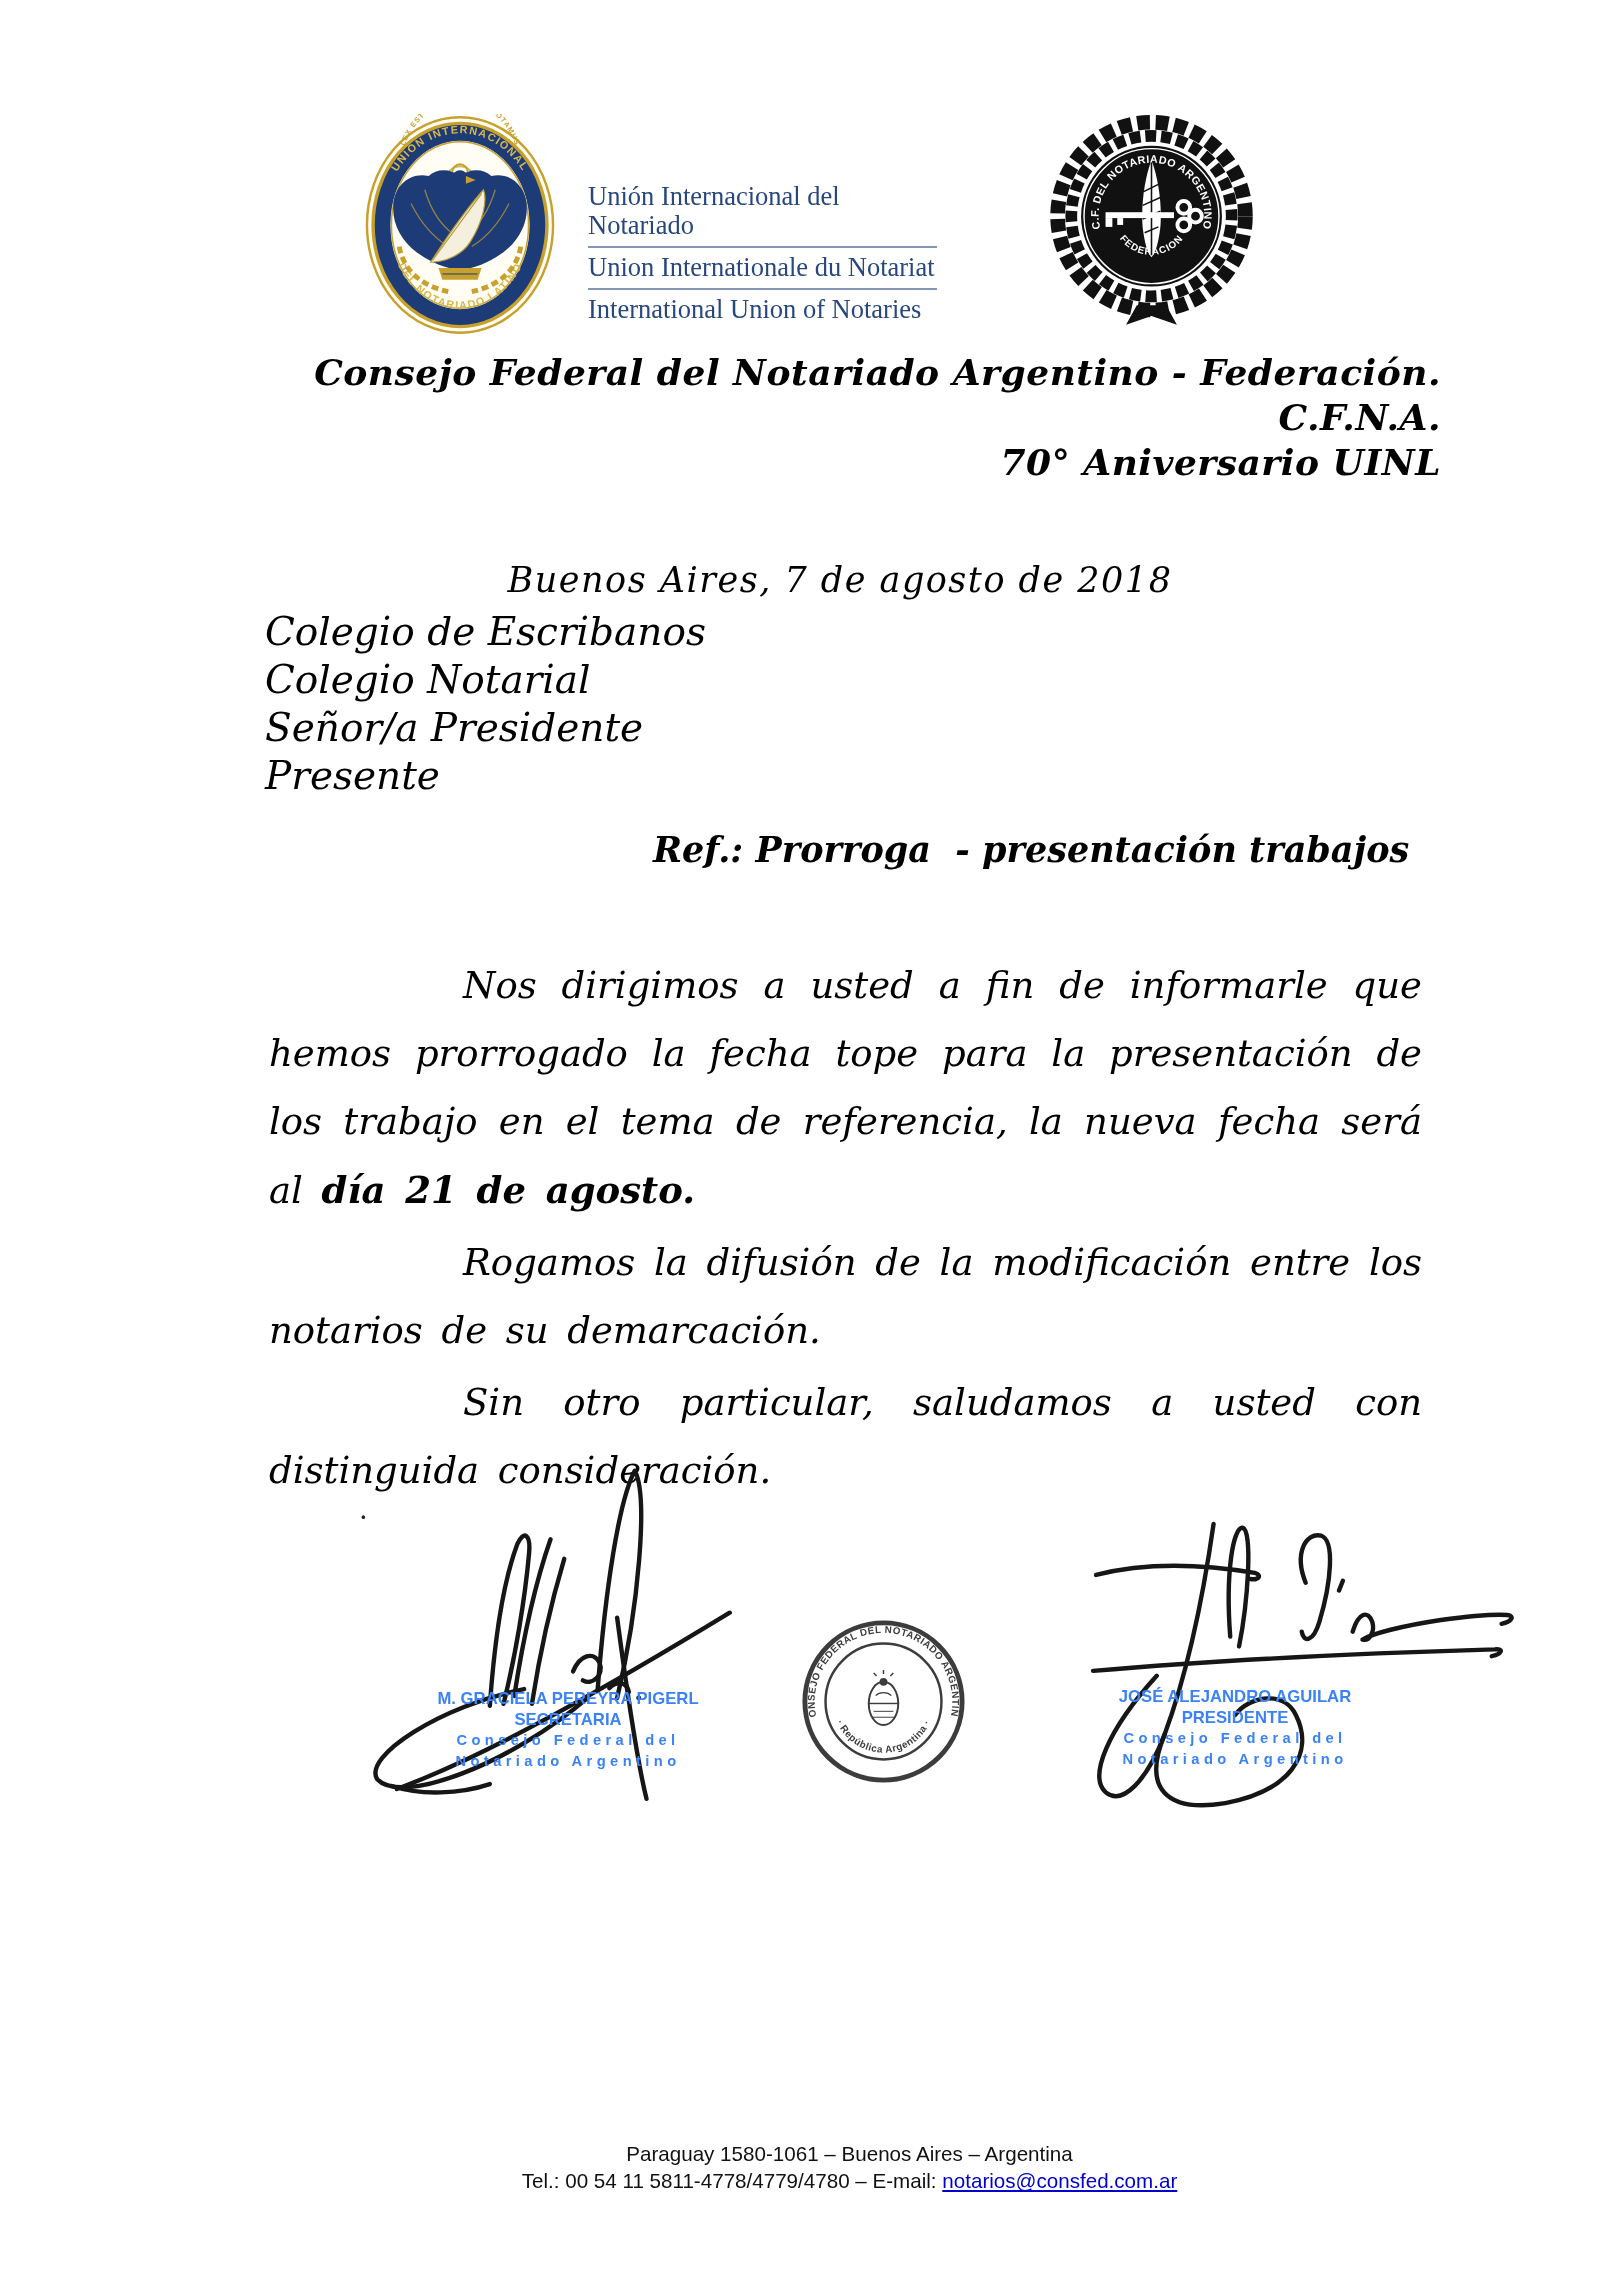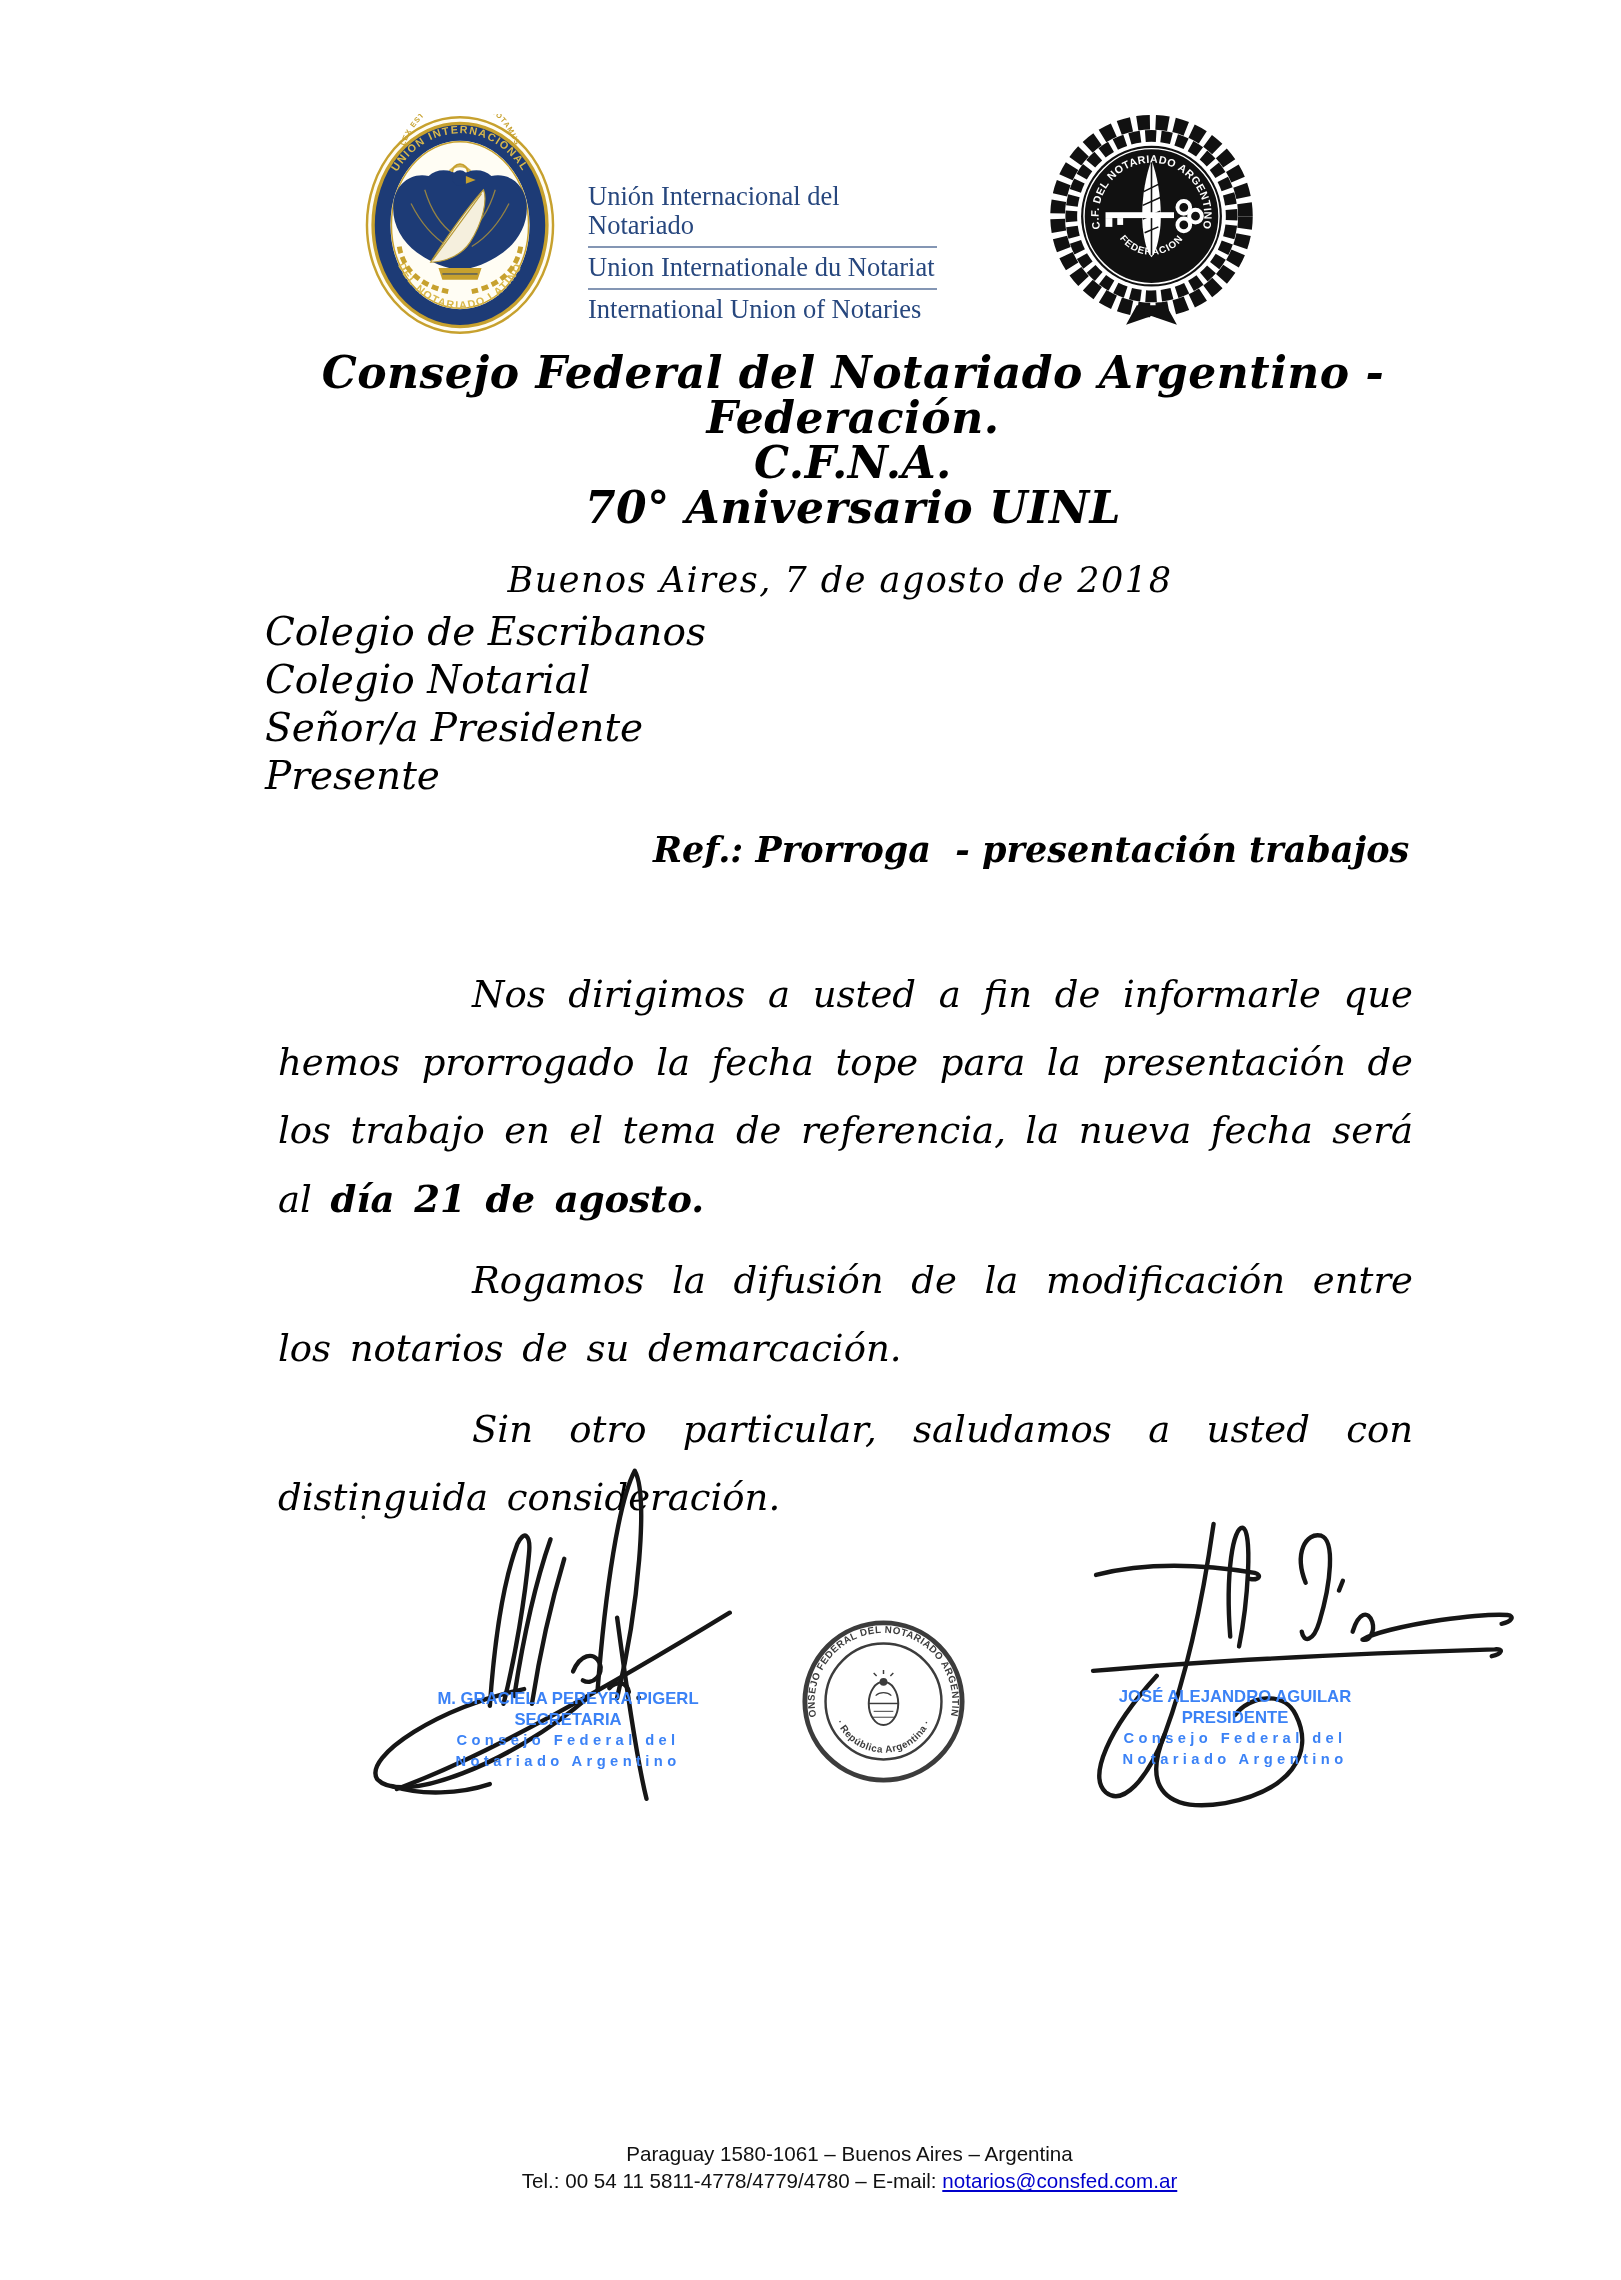--- a/index.html
+++ b/index.html
@@ -13,22 +13,22 @@
   
   .uinl-lines{left:588px; top:182px; width:349px;}
   .uinl-line{
     font-family:"Liberation Serif", serif; font-size:26.5px; line-height:29px;
     color:#27477e; padding-bottom:5.9px;
   }
   .uinl-line.ruled{border-bottom:2px solid #8496b4; margin-bottom:4.9px;}
 
   
   .org-title{
-    left:265px; top:350px; width:1176px; text-align:center;
-    font-size:44px; line-height:45px; font-weight:bold; font-style:italic;
+    left:265px; top:350px; width:1176px; text-align:right;
+    font-size:36px; line-height:45px; font-weight:bold; font-style:italic;
     letter-spacing:0.5px;
   }
 
   
   .date-line{
     left:265px; top:560px; width:1150px; text-align:center;
     font-size:35px; font-style:italic; letter-spacing:1.5px;
   }
   .addressee{
     left:265px; top:608px; font-size:39px; font-style:italic; line-height:48px;
@@ -37,21 +37,21 @@
     left:265px; top:826px; width:1186px;
     font-size:35px; font-weight:bold; font-style:italic; line-height:47px;
   }
   .ref-l1{padding-left:388px; white-space:pre;}
   .ref-l2{letter-spacing:2px;}
   .body-text{
     left:265px; top:948px; width:1161px;
     font-size:37px; font-style:italic; line-height:68px;
     text-align:justify; word-spacing:6.9px;
   }
-  .body-text p{margin:13px; text-indent:194px;}
+  .body-text p{margin:4px; text-indent:194px;}
 
   
   .sig-text{
     text-align:center; font-family:Liberation Sans, sans-serif;
     font-weight:bold; font-size:16.7px; line-height:21px; color:#3b82f6;
     z-index:5;
   }
   .sig-text .ls{font-size:14.7px; letter-spacing:4.4px; white-space:nowrap;}
   .sig-left-text{left:431px; top:1688px; width:274px;}
   .sig-right-text{left:1100px; top:1686px; width:270px;}

